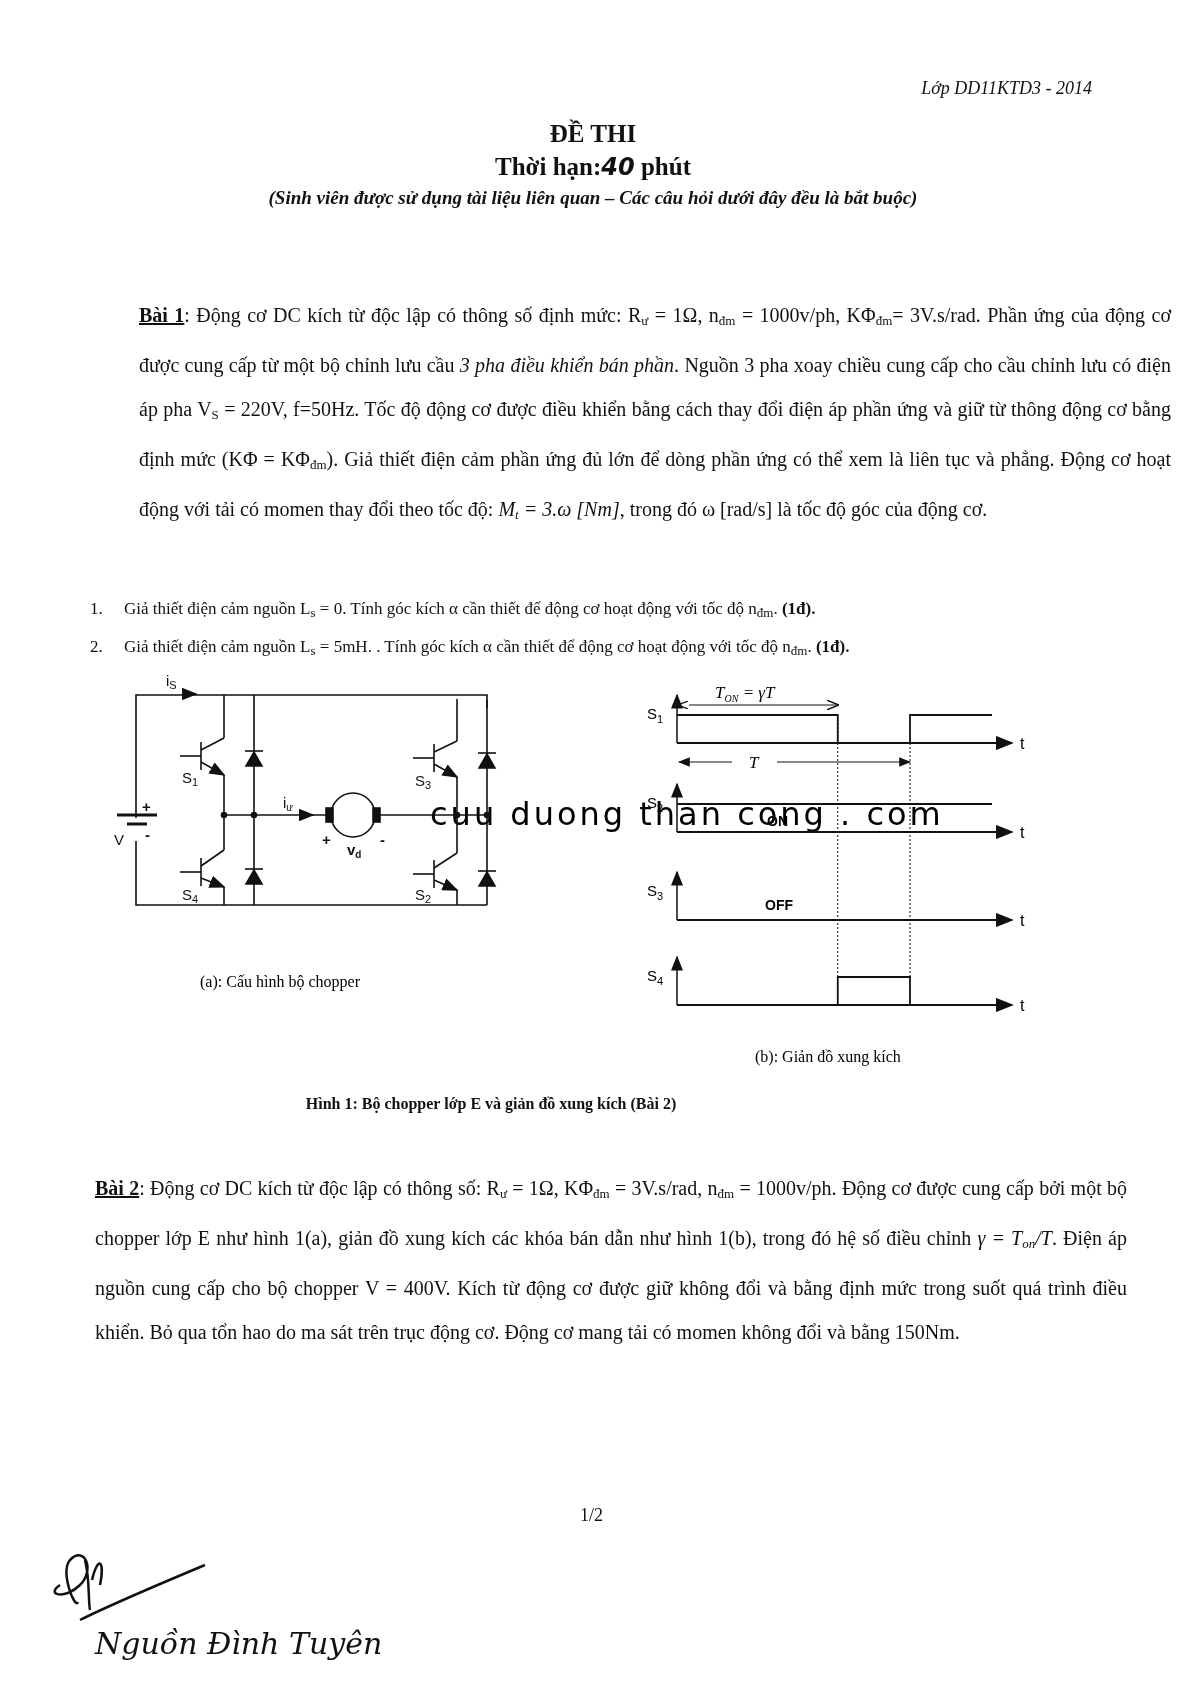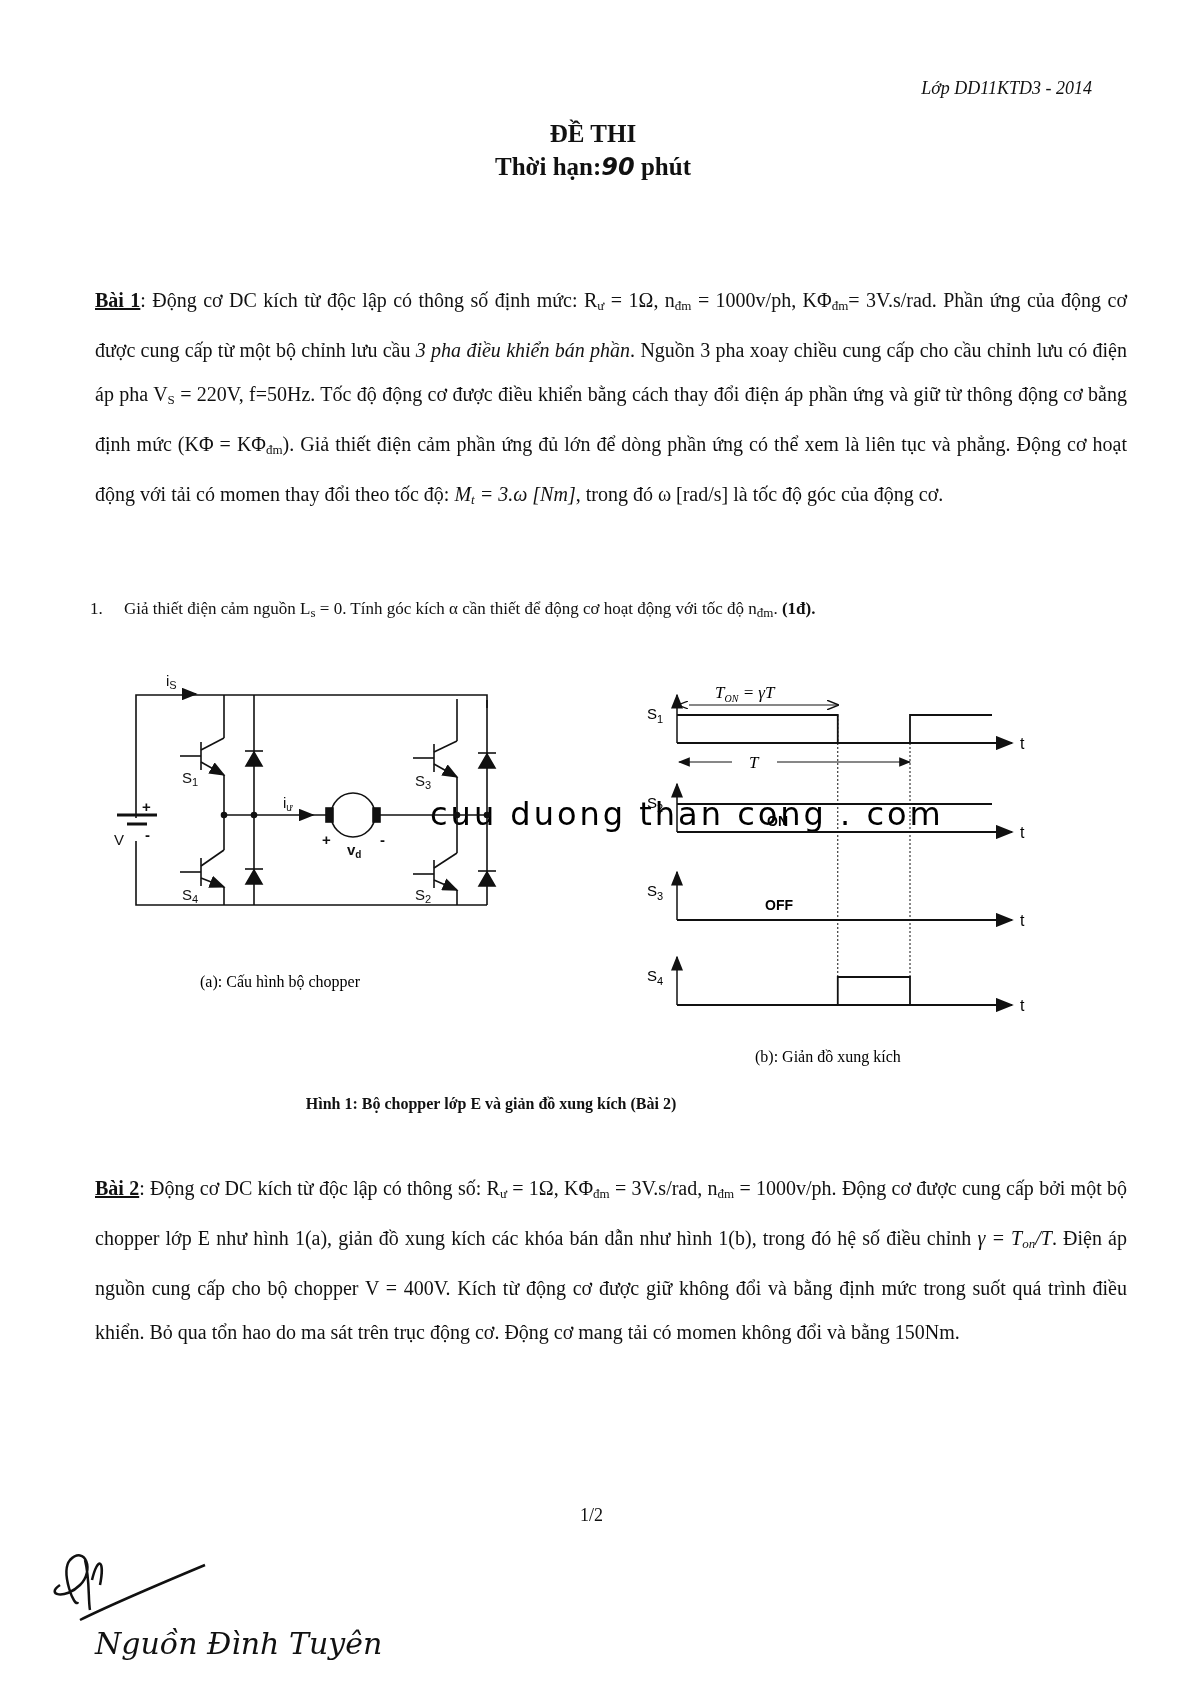--- a/index.html
+++ b/index.html
@@ -25,32 +25,36 @@
   .sig-name { left:95px; top:1626px; font-family:"DejaVu Serif",serif; font-style:italic; font-size:30px; }
 </style>
 </head>
 <body>
 
 <div class="abs class-tag">Lớp DD11KTD3 - 2014</div>
 
 <div class="abs title-block">
   <div class="t1">ĐỀ THI</div>
   <div class="t3">
-    <span>Thời hạn:</span><span class="hand">90</span>
+    <span>Thời hạn:</span><span class="hand">40</span>
     <span>phút</span>
   </div>
-</div>
-
-<div class="abs para" style="top:278px;">
+  <div class="t4">(Sinh viên được sử dụng tài liệu liên quan – Các câu hỏi dưới đây đều là bắt buộc)</div>
+</div>
+
+<div class="abs para" style="top:293px;margin-left:44px;">
   <b class="u">Bài 1</b><span>: Động cơ DC kích từ độc lập có thông số định mức: R</span><sub>ư</sub><span> = 1Ω, n</span><sub>đm</sub><span> = 1000v/ph, KΦ</span><sub>đm</sub><span>= 3V.s/rad. Phần ứng của động cơ được cung cấp từ một bộ chỉnh lưu cầu </span><i>3 pha điều khiển bán phần</i><span>. Nguồn 3 pha xoay chiều cung cấp cho cầu chỉnh lưu có điện áp pha V</span><sub>S</sub><span> = 220V, f=50Hz. Tốc độ động cơ được điều khiển bằng cách thay đổi điện áp phần ứng và giữ từ thông động cơ bằng định mức (KΦ = KΦ</span><sub>đm</sub><span>). Giả thiết điện cảm phần ứng đủ lớn để dòng phần ứng có thể xem là liên tục và phẳng. Động cơ hoạt động với tải có momen thay đổi theo tốc độ: </span><i><span>M</span><sub>t</sub><span> = 3.ω [Nm]</span></i><span>, trong đó ω [rad/s] là tốc độ góc của động cơ.</span>
 </div>
 
 <div class="abs list" style="top:592px;">
   <div>
     <span class="num">1.</span><span>Giả thiết điện cảm nguồn L</span><sub>s</sub><span> = 0. Tính góc kích α cần thiết để động cơ hoạt động với tốc độ n</span><sub>đm</sub><span>. </span><b>(1đ).</b>
+  </div>
+  <div>
+    <span class="num">2.</span><span>Giả thiết điện cảm nguồn L</span><sub>s</sub><span> = 5mH. . Tính góc kích α cần thiết để động cơ hoạt động với tốc độ n</span><sub>đm</sub><span>. </span><b>(1đ).</b>
   </div>
 </div>
 
 <svg class="abs" style="left:0;top:660px;" width="1186" height="420" viewBox="0 660 1186 420">
   <defs>
     <marker id="arr" markerWidth="10" markerHeight="8" refX="9" refY="4" orient="auto">
         <path d="M0,0 L10,4 L0,8 z" fill="#111"></path>
       </marker>
     <marker id="arrOpen" markerWidth="10" markerHeight="8" refX="9" refY="4" orient="auto">
         <path d="M0,0 L10,4 L0,8" fill="none" stroke="#111" stroke-width="1.2"></path>

